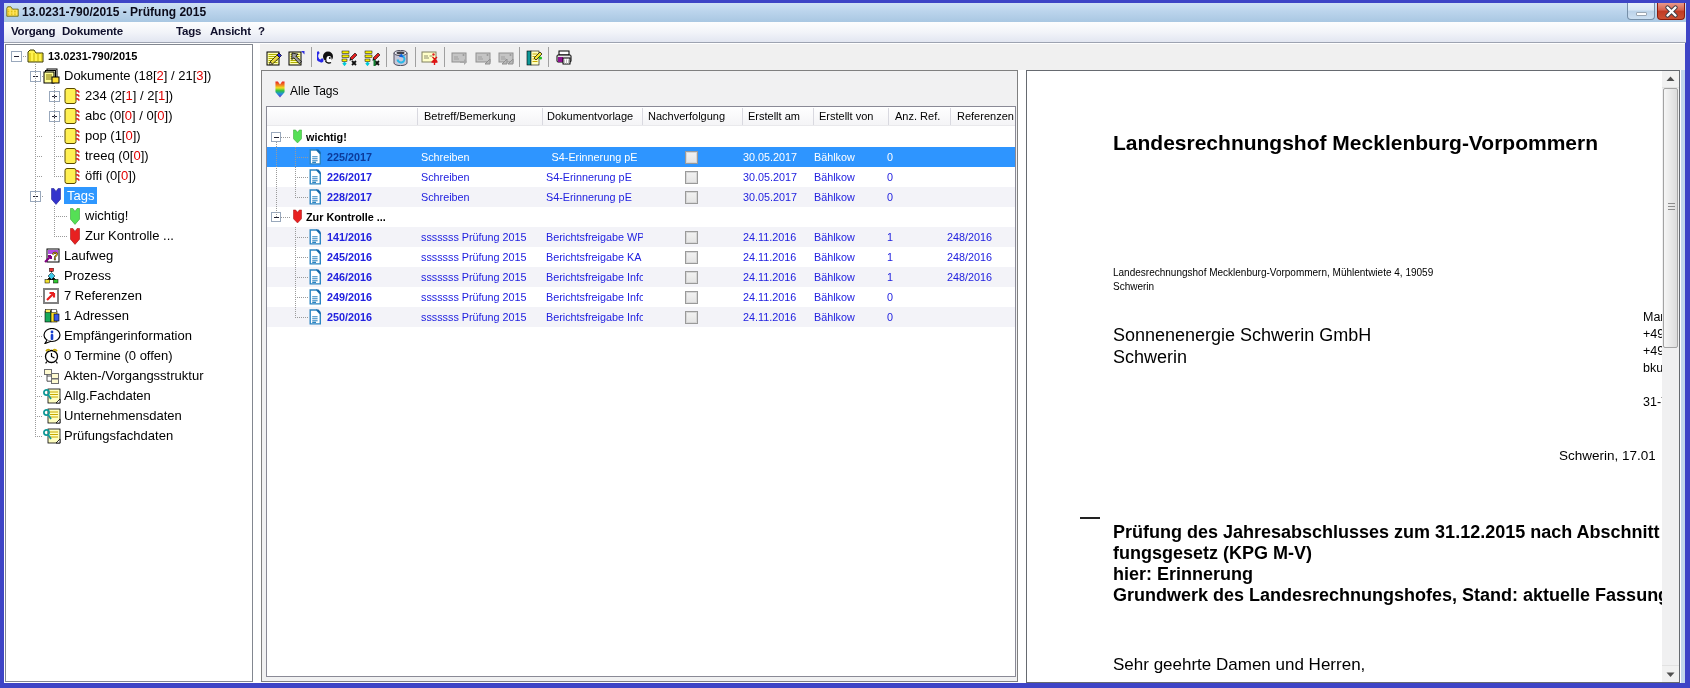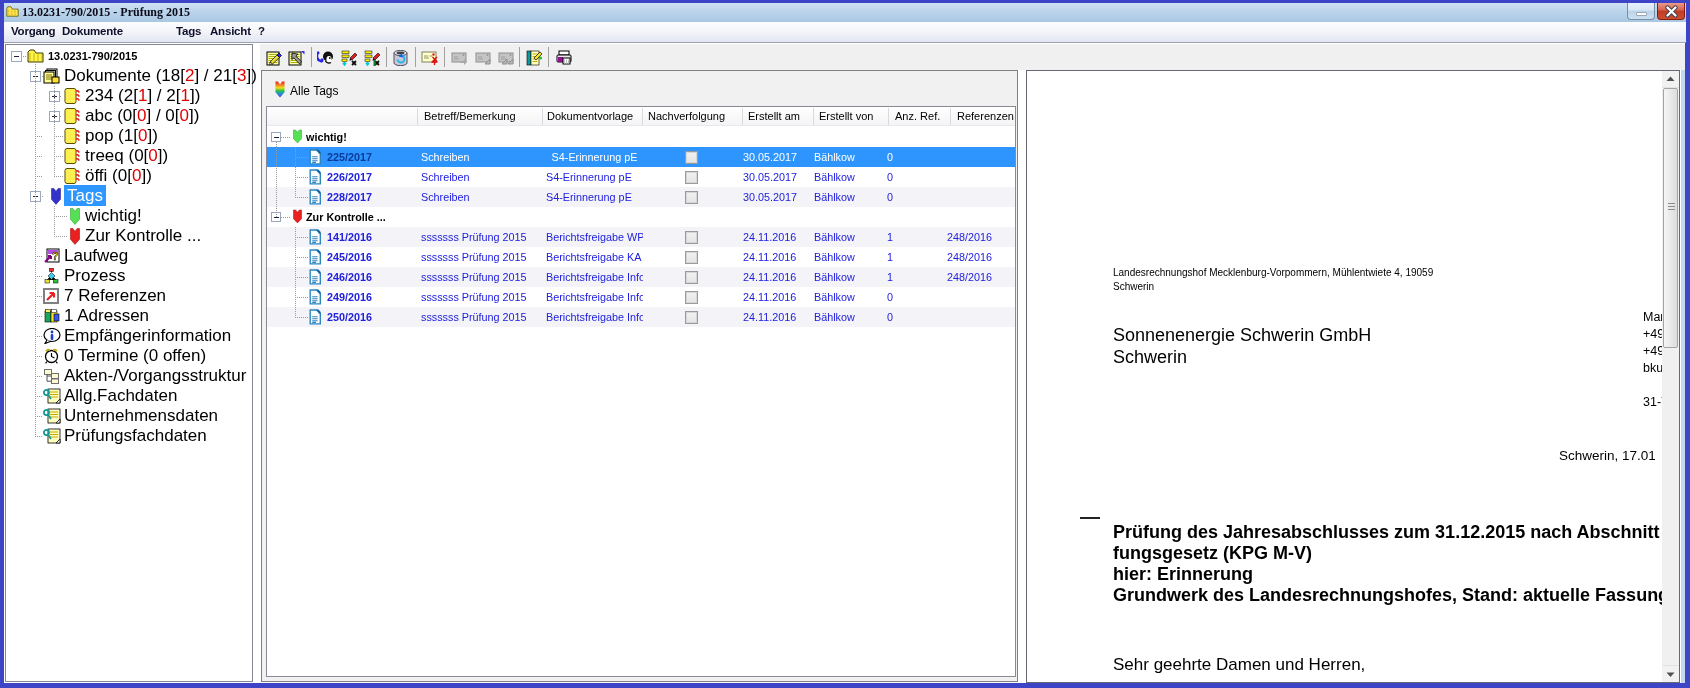--- a/index.html
+++ b/index.html
@@ -2,29 +2,29 @@
 <html><head>
 <meta charset="utf-8">
 <style>
 * { margin:0; padding:0; box-sizing:border-box; }
 html,body { width:1690px; height:688px; overflow:hidden; }
 body { font-family:"Liberation Sans", sans-serif; position:relative; background:#3E44C6; }
 .abs { position:absolute; }
 
 #titlebar { left:4px; top:3px; width:1682px; height:19px;
   background:linear-gradient(#CFE1F4 0%, #BBD4EC 45%, #A9C7E2 100%); }
-#titletext { left:22px; top:5px; font-size:12px; font-weight:bold; color:#0B0B1A;font-family:Liberation Serif, serif; }
+#titletext { left:22px; top:5px; font-size:12px; font-weight:bold; color:#0B0B1A; }
 #menubar { left:4px; top:22px; width:1682px; height:21px;
   background:linear-gradient(#FDFDFE 0%, #F2F4F9 50%, #E2E6F1 100%);
   border-bottom:1px solid #9DA3B1; }
 .menuitem { position:absolute; top:3px; font-size:11.5px; font-weight:bold; letter-spacing:-0.2px; color:#10102C; }
 #content { left:4px; top:43px; width:1681px; height:640px; background:#FFFFFF; }
 
 #tree { left:1px; top:1px; width:248px; height:638px; background:#FFFFFF; border:1px solid #828790; }
-.trow { position:absolute; height:20px; line-height:20px; font-size:17px; color:#000000; white-space:nowrap; }
+.trow { position:absolute; height:20px; line-height:20px; font-size:13px; color:#000000; white-space:nowrap; }
 .tred { color:#E00000; }
 .texp { position:absolute; width:11px; height:11px; background:#fff; border:1px solid #99A8BC; }
 .texp i { position:absolute; left:2px; top:4px; width:5px; height:1px; background:#223; }
 .texp b { position:absolute; left:4px; top:2px; width:1px; height:5px; background:#223; }
 .vdot { position:absolute; width:1px; z-index:5; background-image:repeating-linear-gradient(to bottom,#9A9A9A 0 1px,transparent 1px 2px); }
 .hdot { position:absolute; height:1px; z-index:5; background-image:repeating-linear-gradient(to right,#9A9A9A 0 1px,transparent 1px 2px); }
 .ticon { position:absolute; }
 
 #toolbar { left:256px; top:1px; width:1425px; height:26px; background:#F0F0F0; }
 .tbi { position:absolute; top:6px; }
@@ -519,20 +519,21 @@
           <path d="M1.2 1 L7.6 1 L11.3 4.9 L11.3 14.9 L1.2 14.9 Z" fill="#FFFFFF" stroke="#2C85C2" stroke-width="1.4"></path>
           <path d="M7 0.6 L11.7 5.5 L11.7 2.9 L9.5 0.6 Z" fill="#1667A8"></path>
           <path d="M3.2 7.7 h5.4 M3.2 9.7 h5.4 M3.2 11.7 h5.4 M3.2 13.4 h3.8" stroke="#2C85C2" stroke-width="1.1"></path>
         </g>
       </defs>
         </svg>
     </div>
   </div>
   <div class="abs" style="left:1677px;top:27px;width:4px;height:613px;background:#C3D8EC;"></div>
   <div class="abs" id="docpanel">
+    <div class="t" style="left:86px;top:60px;font-size:21px;font-weight:bold;">Landesrechnungshof Mecklenburg-Vorpommern</div>
     <div class="t" style="left:86px;top:195px;font-size:10px;line-height:14px;">Landesrechnungshof Mecklenburg-Vorpommern, Mühlentwiete 4, 19059<br>Schwerin</div>
     <div class="t" style="left:86px;top:253px;font-size:18px;line-height:22px;">Sonnenenergie Schwerin GmbH<br>Schwerin</div>
     <div class="t" style="left:616px;top:238px;font-size:12.5px;line-height:17px;width:19px;overflow:hidden;">Martina<br>+49 385<br>+49 385<br>bkuhn@<br>&nbsp;<br>31-790/15</div>
     <div class="t" style="left:532px;top:377px;font-size:13.5px;width:96px;overflow:hidden;">Schwerin, 17.01.2017</div>
     <div class="t" style="left:53px;top:446px;width:20px;height:2px;background:#222;"></div>
     <div class="t" style="left:86px;top:451px;font-size:18px;font-weight:bold;line-height:21px;width:549px;overflow:hidden;">Prüfung des Jahresabschlusses zum 31.12.2015 nach Abschnitt 1 des Kommunalprü<br>fungsgesetz (KPG M-V)<br>hier: Erinnerung<br>Grundwerk des Landesrechnungshofes, Stand: aktuelle Fassung des LRH</div>
     <div class="t" style="left:86px;top:584px;font-size:17px;">Sehr geehrte Damen und Herren,</div>
     <div id="vsb">
       <div class="sbarrow" style="top:0;border-bottom:1px solid #E2E2E2;">
         <svg width="17" height="17">

